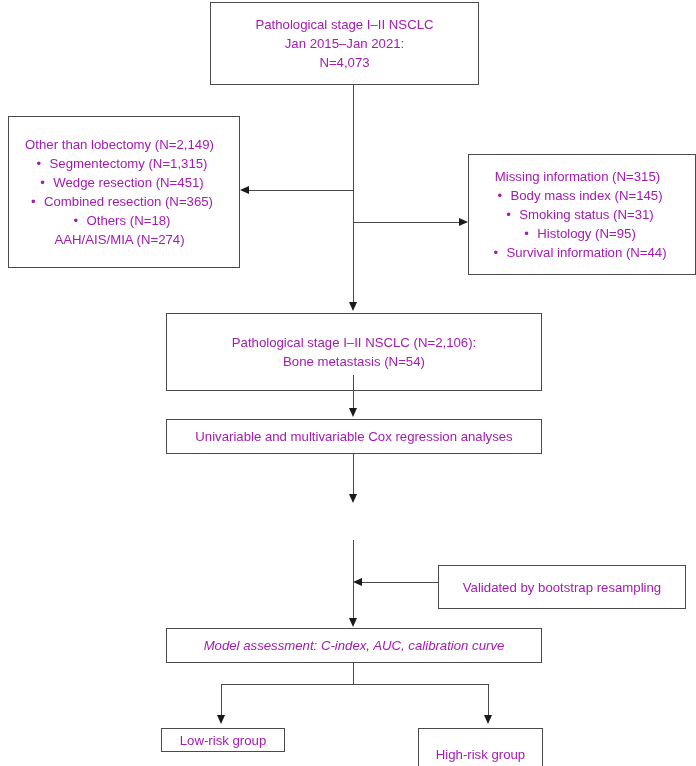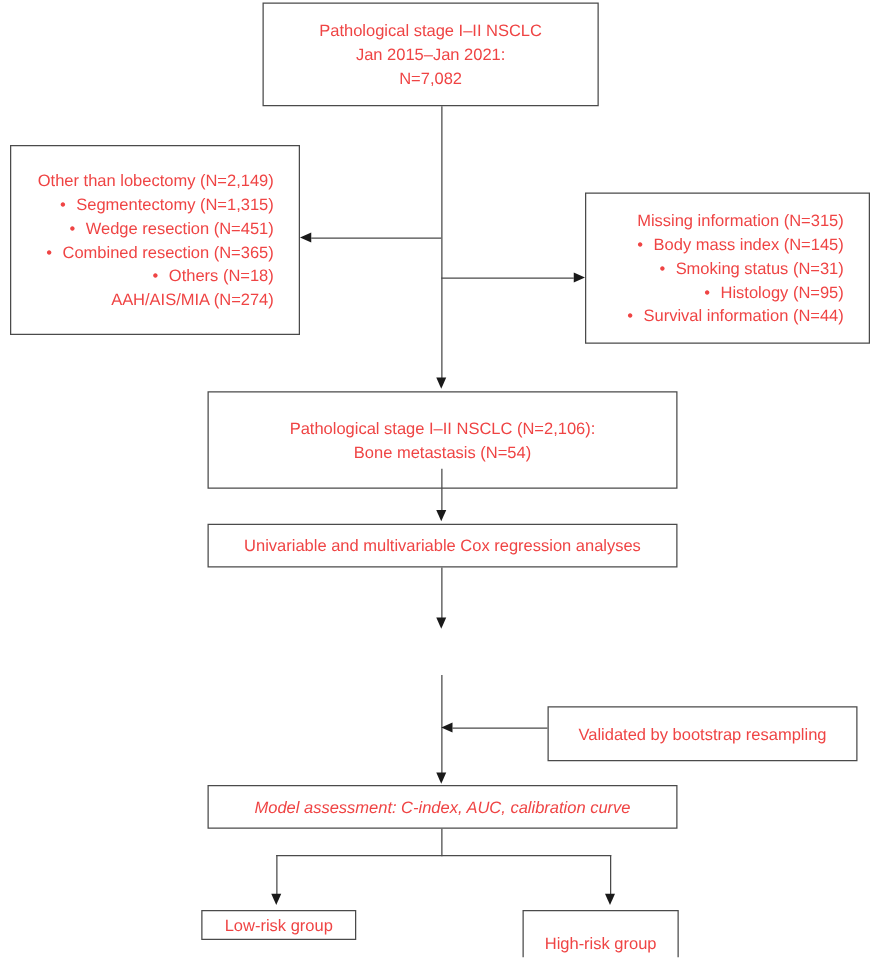--- a/index.html
+++ b/index.html
@@ -19,28 +19,28 @@
   .box {
     position: absolute;
     box-sizing: border-box;
     border: 1px solid #4a4a4a;
     background: #ffffff;
     display: flex;
     flex-direction: column;
     justify-content: center;
     font-size: 13.2px;
     line-height: 19px;
-    color: #ef4444;
+    color: #a21caf;
   }
   .box.center-text {
     align-items: center;
     text-align: center;
   }
   .box.left-text {
-    align-items: flex-end;
+    align-items: center;
     text-align: left;
     padding-left: 11px;
     padding-right: 20px;
   }
   .line-row { white-space: nowrap; }
   .bullet-row {
     white-space: nowrap;
     padding-left: 18px;
     position: relative;
   }
@@ -87,21 +87,21 @@
   }
 </style>
 </head>
 <body>
 
 <div id="canvas">
 
   <div class="box center-text" style="left:210px; top:2px; width:269px; height:83px;">
     <div class="line-row">Pathological stage I–II NSCLC</div>
     <div class="line-row">Jan 2015–Jan 2021:</div>
-    <div class="line-row">N=7,082</div>
+    <div class="line-row">N=4,073</div>
   </div>
 
   <div class="vline" style="left:353px; top:85px; height:222px;"></div>
   <div class="arrow-down" style="left:348.5px; top:302px;"></div>
 
   <div class="box left-text" style="left:8px; top:116px; width:232px; height:152px;">
     <div class="line-row">Other than lobectomy (N=2,149)</div>
     <div class="bullet-row">Segmentectomy (N=1,315)</div>
     <div class="bullet-row">Wedge resection (N=451)</div>
     <div class="bullet-row">Combined resection (N=365)</div>

